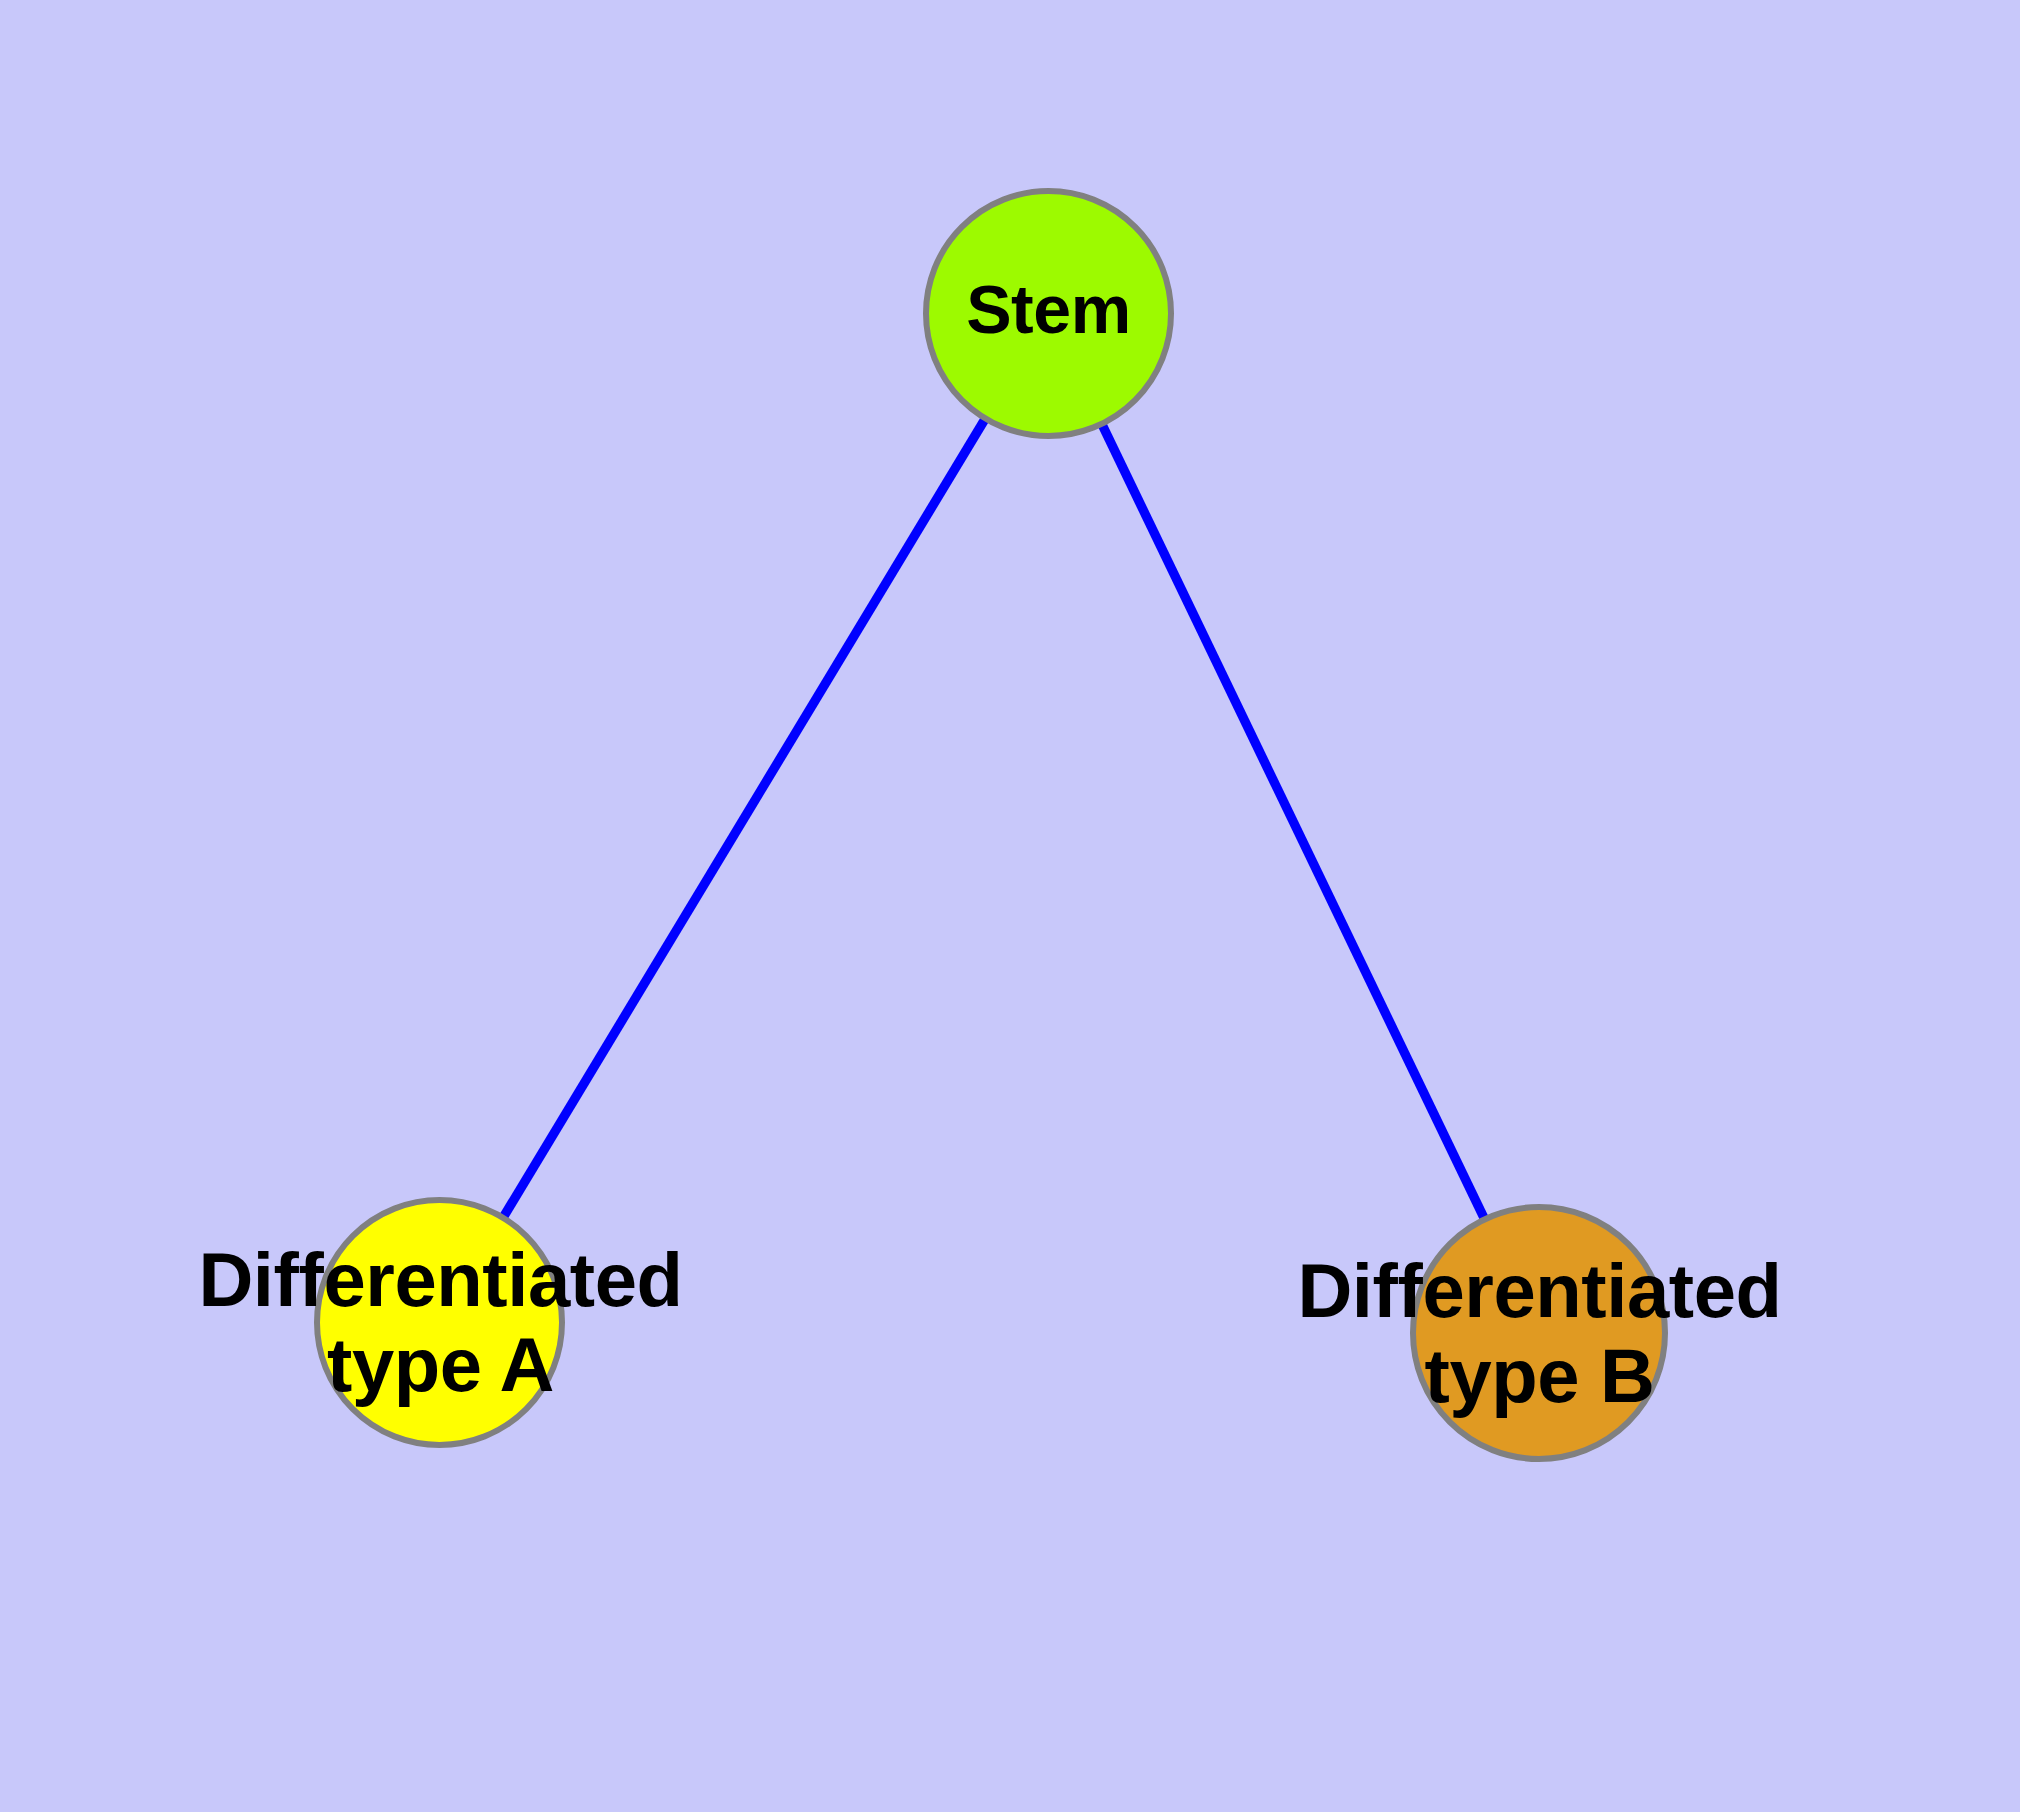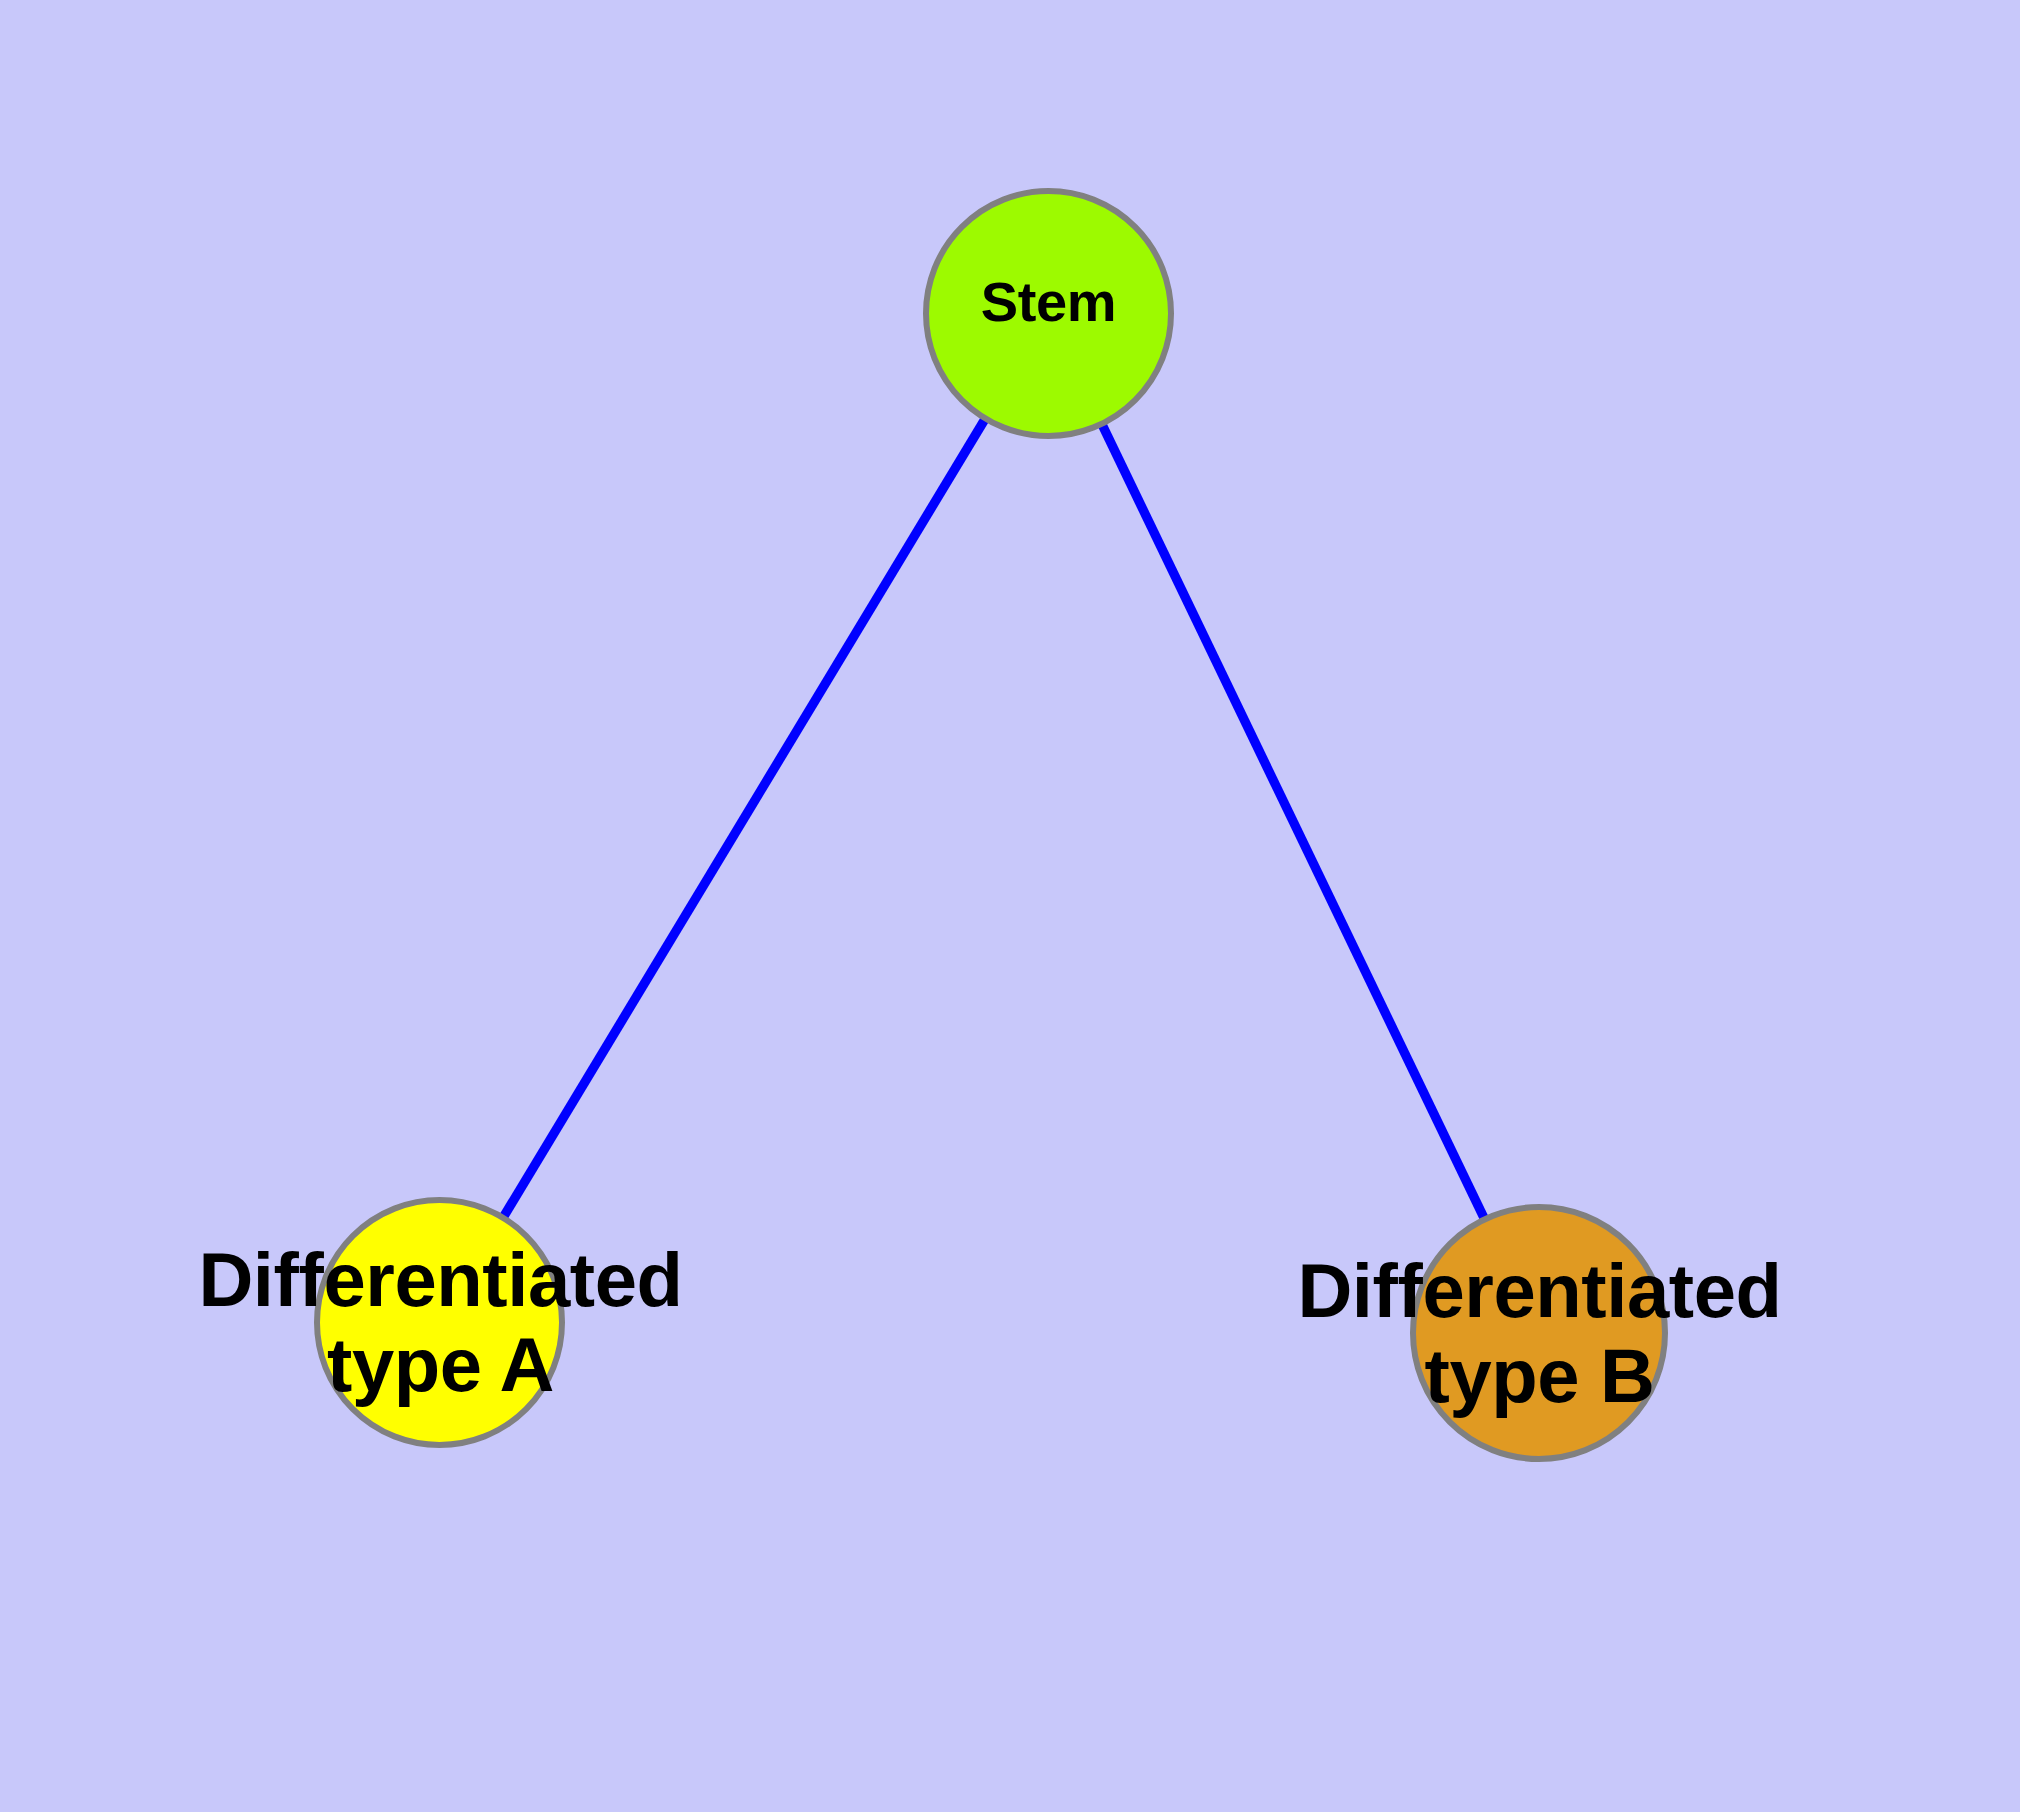--- a/index.html
+++ b/index.html
@@ -68,19 +68,19 @@
     <g id="edges-group">
         <line x1="1237" y1="370" x2="519" y2="1560" stroke="#0000ff" stroke-width="11" stroke-linecap="butt"></line>
         <line x1="1237" y1="370" x2="1816" y2="1573" stroke="#0000ff" stroke-width="11" stroke-linecap="butt"></line>
       </g>
   </svg>
 
   <div id="node-layer" style="width: 2021px; height: 1812px;">
       <div class="node" style="left: 923px; top: 188px; width: 251px; height: 251px; background: rgb(157, 250, 0); border-color: rgb(128, 128, 128); border-width: 6px;"></div>
       <div class="node" style="left: 314px; top: 1197px; width: 251px; height: 251px; background: rgb(255, 255, 0); border-color: rgb(128, 128, 128); border-width: 6px;"></div>
       <div class="node" style="left: 1410px; top: 1204px; width: 258px; height: 258px; background: rgb(224, 154, 34); border-color: rgb(128, 128, 128); border-width: 6px;"></div>
-      <div class="node-label" style="font-size: 56px; color: rgb(0, 0, 0); width: 1187px; left: 455px; top: 271px;"><span class="label-inner">Stem</span></div>
+      <div class="node-label" style="font-size: 68px; color: rgb(0, 0, 0); width: 1187px; left: 455px; top: 271px;"><span class="label-inner">Stem</span></div>
       <div class="node-label" style="font-size: 76px; color: rgb(0, 0, 0); width: 1187px; left: -153px; top: 1237px;"><span class="label-inner">Differentiated</span><span class="label-inner">type A</span></div>
       <div class="node-label" style="font-size: 76px; color: rgb(0, 0, 0); width: 1187px; left: 946px; top: 1248px;"><span class="label-inner">Differentiated</span><span class="label-inner">type B</span></div>
     </div>
 
 </div>
 
 
 </body></html>

